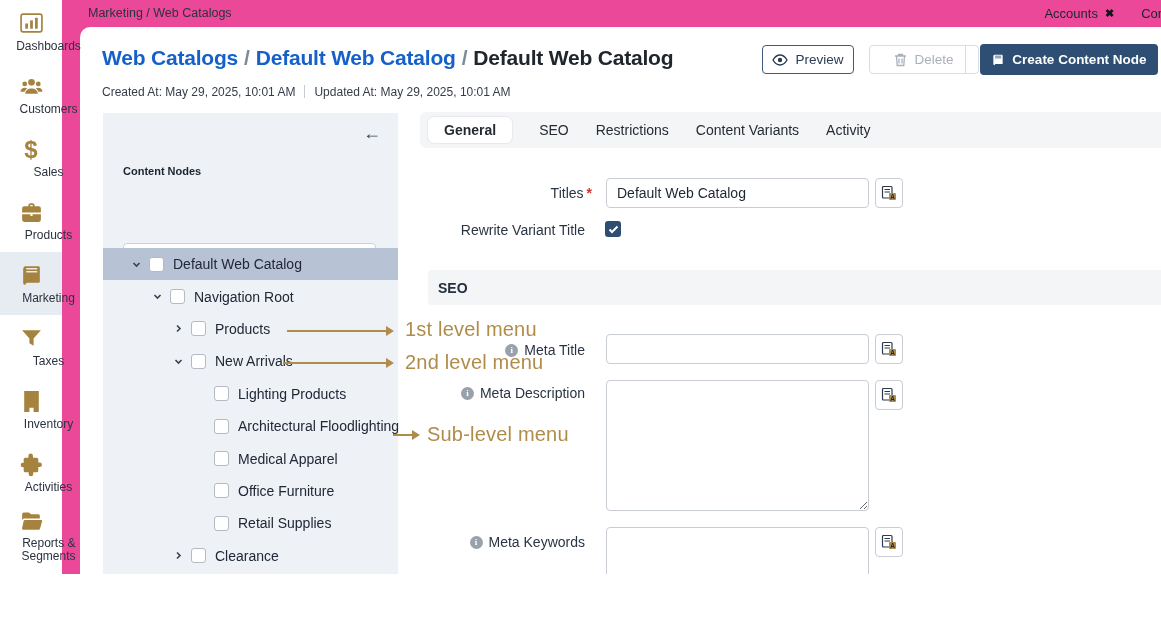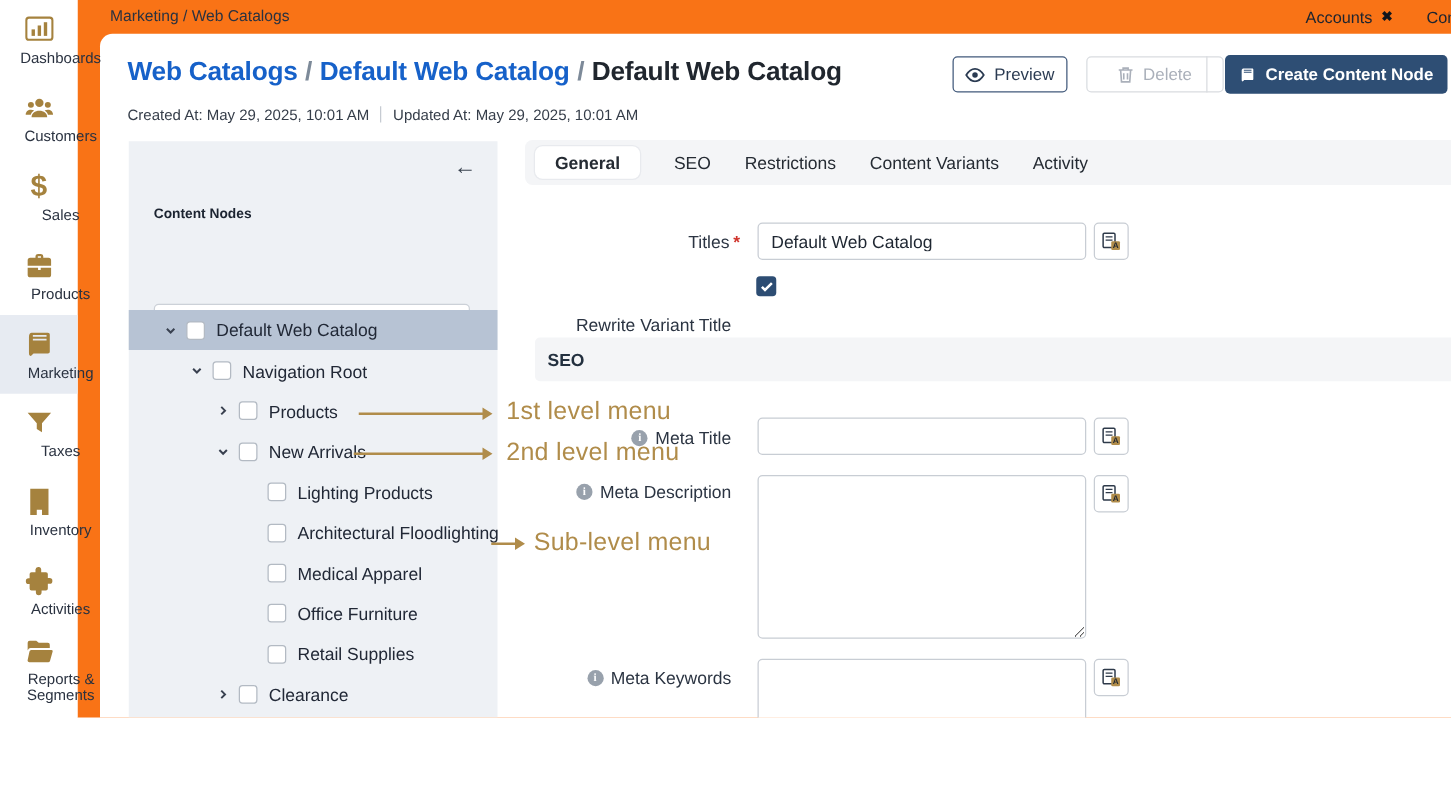--- a/index.html
+++ b/index.html
@@ -10,21 +10,21 @@
   
   .sidebar { position:absolute; left:0; top:0; width:62px; height:574px; background:#ffffff; z-index:3; }
   .side-item { width:62px; height:63px; display:flex; flex-direction:column; align-items:center; justify-content:center; gap:3px; cursor:pointer; }
   .side-item.active { background:#e7ebf2; }
   .side-item .ic { width:26px; height:26px; display:flex; align-items:center; justify-content:center; color:#a5823e; }
   .side-item .ic svg { width:25px; height:25px; }
   .side-item .lbl { font-size:12px; color:#2a3240; text-align:right; line-height:1.05;padding-left:35px; }
   .side-item .dollar { font-size:24px; font-weight:bold; color:#a5823e; line-height:1; }
 
   
-  .right-region { position:absolute; left:62px; top:0; width:1099px; height:574px; background:#f97316; }
+  .right-region { position:absolute; left:62px; top:0; width:1099px; height:574px; background:#ec4899; }
 
   .topbar { position:absolute; left:0; top:0; width:100%; height:27px; }
   .breadcrumb { position:absolute; left:26px; top:6px; font-size:12.5px; color:#2a3240; }
   .pinned { position:absolute; right:-4px; top:6px; display:flex; align-items:center; font-size:13px; color:#1c2430; white-space:nowrap; }
   .pinned .closex { font-size:11px; font-weight:bold; margin-left:7px; color:#10151c; }
   .pinned .trunc { margin-left:27px; }
 
   
   .card { position:absolute; left:18px; top:27px; width:1081px; height:547px; background:#ffffff; border-top-left-radius:10px; overflow:hidden; }
 
@@ -305,21 +305,21 @@
       <input class="finput" style="top: 151px;" value="Default Web Catalog">
       <button class="trans-btn" style="top:151px;">
         <svg width="16" height="16" viewBox="0 0 16 16">
             <rect x="1.5" y="1.5" width="9.5" height="11.5" rx="1" fill="none" stroke="#2e3a4a" stroke-width="1.2"></rect>
             <path d="M3.5 4.5h5.5M3.5 7h5.5" stroke="#2e3a4a" stroke-width="1"></path>
             <rect x="8" y="8" width="7" height="7" rx="1" fill="#b08c4a"></rect>
             <text x="11.5" y="13.6" font-size="6.5" font-weight="bold" fill="#1c2430" text-anchor="middle" font-family="Liberation Sans, sans-serif">A</text>
           </svg>
       </button>
 
-      <label class="flabel" style="top:195px; width:165px;margin-top:30px;">
+      <label class="flabel" style="top:195px; width:165px;">
         <span>Rewrite Variant Title</span>
       </label>
       <div class="checkbox-checked">
         <svg width="11" height="9" viewBox="0 0 11 9">
             <path d="M1.5 4.5 4 7 9.5 1.5" fill="none" stroke="#ffffff" stroke-width="2"></path>
           </svg>
       </div>
 
       <div class="seo-bar">
         <span>SEO</span>

